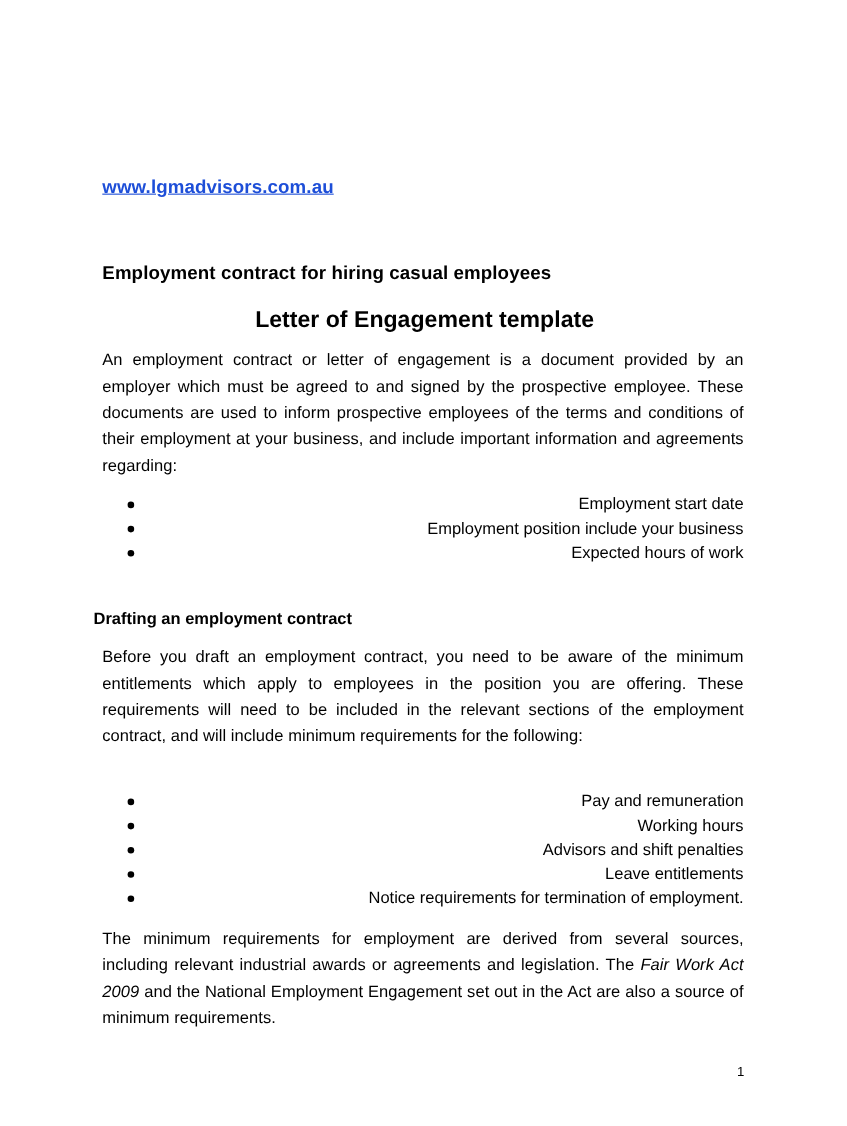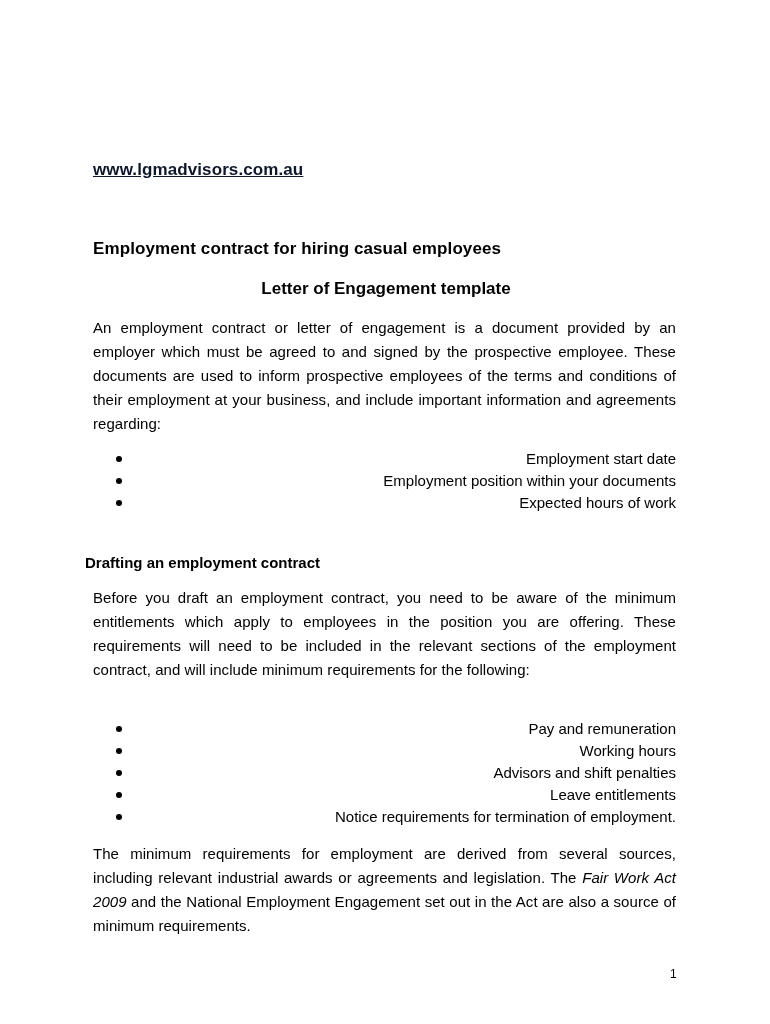--- a/index.html
+++ b/index.html
@@ -28,40 +28,40 @@
       width: 140px;
       height: 90px;
     }
     .logo svg { display: block; }
     .url-link {
       position: absolute;
       left: 93px;
       top: 160px;
       font-size: 17px;
       font-weight: bold;
-      color: #0f172a;
+      color: #1d4ed8;
       text-decoration: underline;
       letter-spacing: 0.1px;
     }
     .doc-title {
       position: absolute;
       left: 93px;
       top: 239px;
       font-size: 17px;
       font-weight: bold;
       margin: 0;
       letter-spacing: 0.1px;
     }
     .doc-subtitle {
       position: absolute;
       left: 0;
       top: 279px;
       width: 770px;
       text-align: center;
-      font-size: 17px;
+      font-size: 21px;
       font-weight: bold;
       margin: 0;
       padding-left: 2px;
       box-sizing: border-box;
     }
     .para {
       position: absolute;
       left: 93px;
       width: 583px;
       font-size: 15px;
@@ -119,21 +119,21 @@
   <a class="url-link">www.lgmadvisors.com.au</a>
 
   <h1 class="doc-title">Employment contract for hiring casual employees</h1>
 
   <h2 class="doc-subtitle">Letter of Engagement template</h2>
 
   <p class="para" style="top:316px;">An employment contract or letter of engagement is a document provided by an employer which must be agreed to and signed by the prospective employee. These documents are used to inform prospective employees of the terms and conditions of their employment at your business, and include important information and agreements regarding:</p>
 
   <ul class="bullet-list" style="top:448px;">
     <li><span class="dot"></span><span>Employment start date</span></li>
-    <li><span class="dot"></span><span>Employment position within your documents</span></li>
+    <li><span class="dot"></span><span>Employment position include your business</span></li>
     <li><span class="dot"></span><span>Expected hours of work</span></li>
   </ul>
 
   <h3 class="section-heading">Drafting an employment contract</h3>
 
   <p class="para" style="top:586px;">Before you draft an employment contract, you need to be aware of the minimum entitlements which apply to employees in the position you are offering. These requirements will need to be included in the relevant sections of the employment contract, and will include minimum requirements for the following:</p>
 
   <ul class="bullet-list" style="top:718px;">
     <li><span class="dot"></span><span>Pay and remuneration</span></li>
     <li><span class="dot"></span><span>Working hours</span></li>

